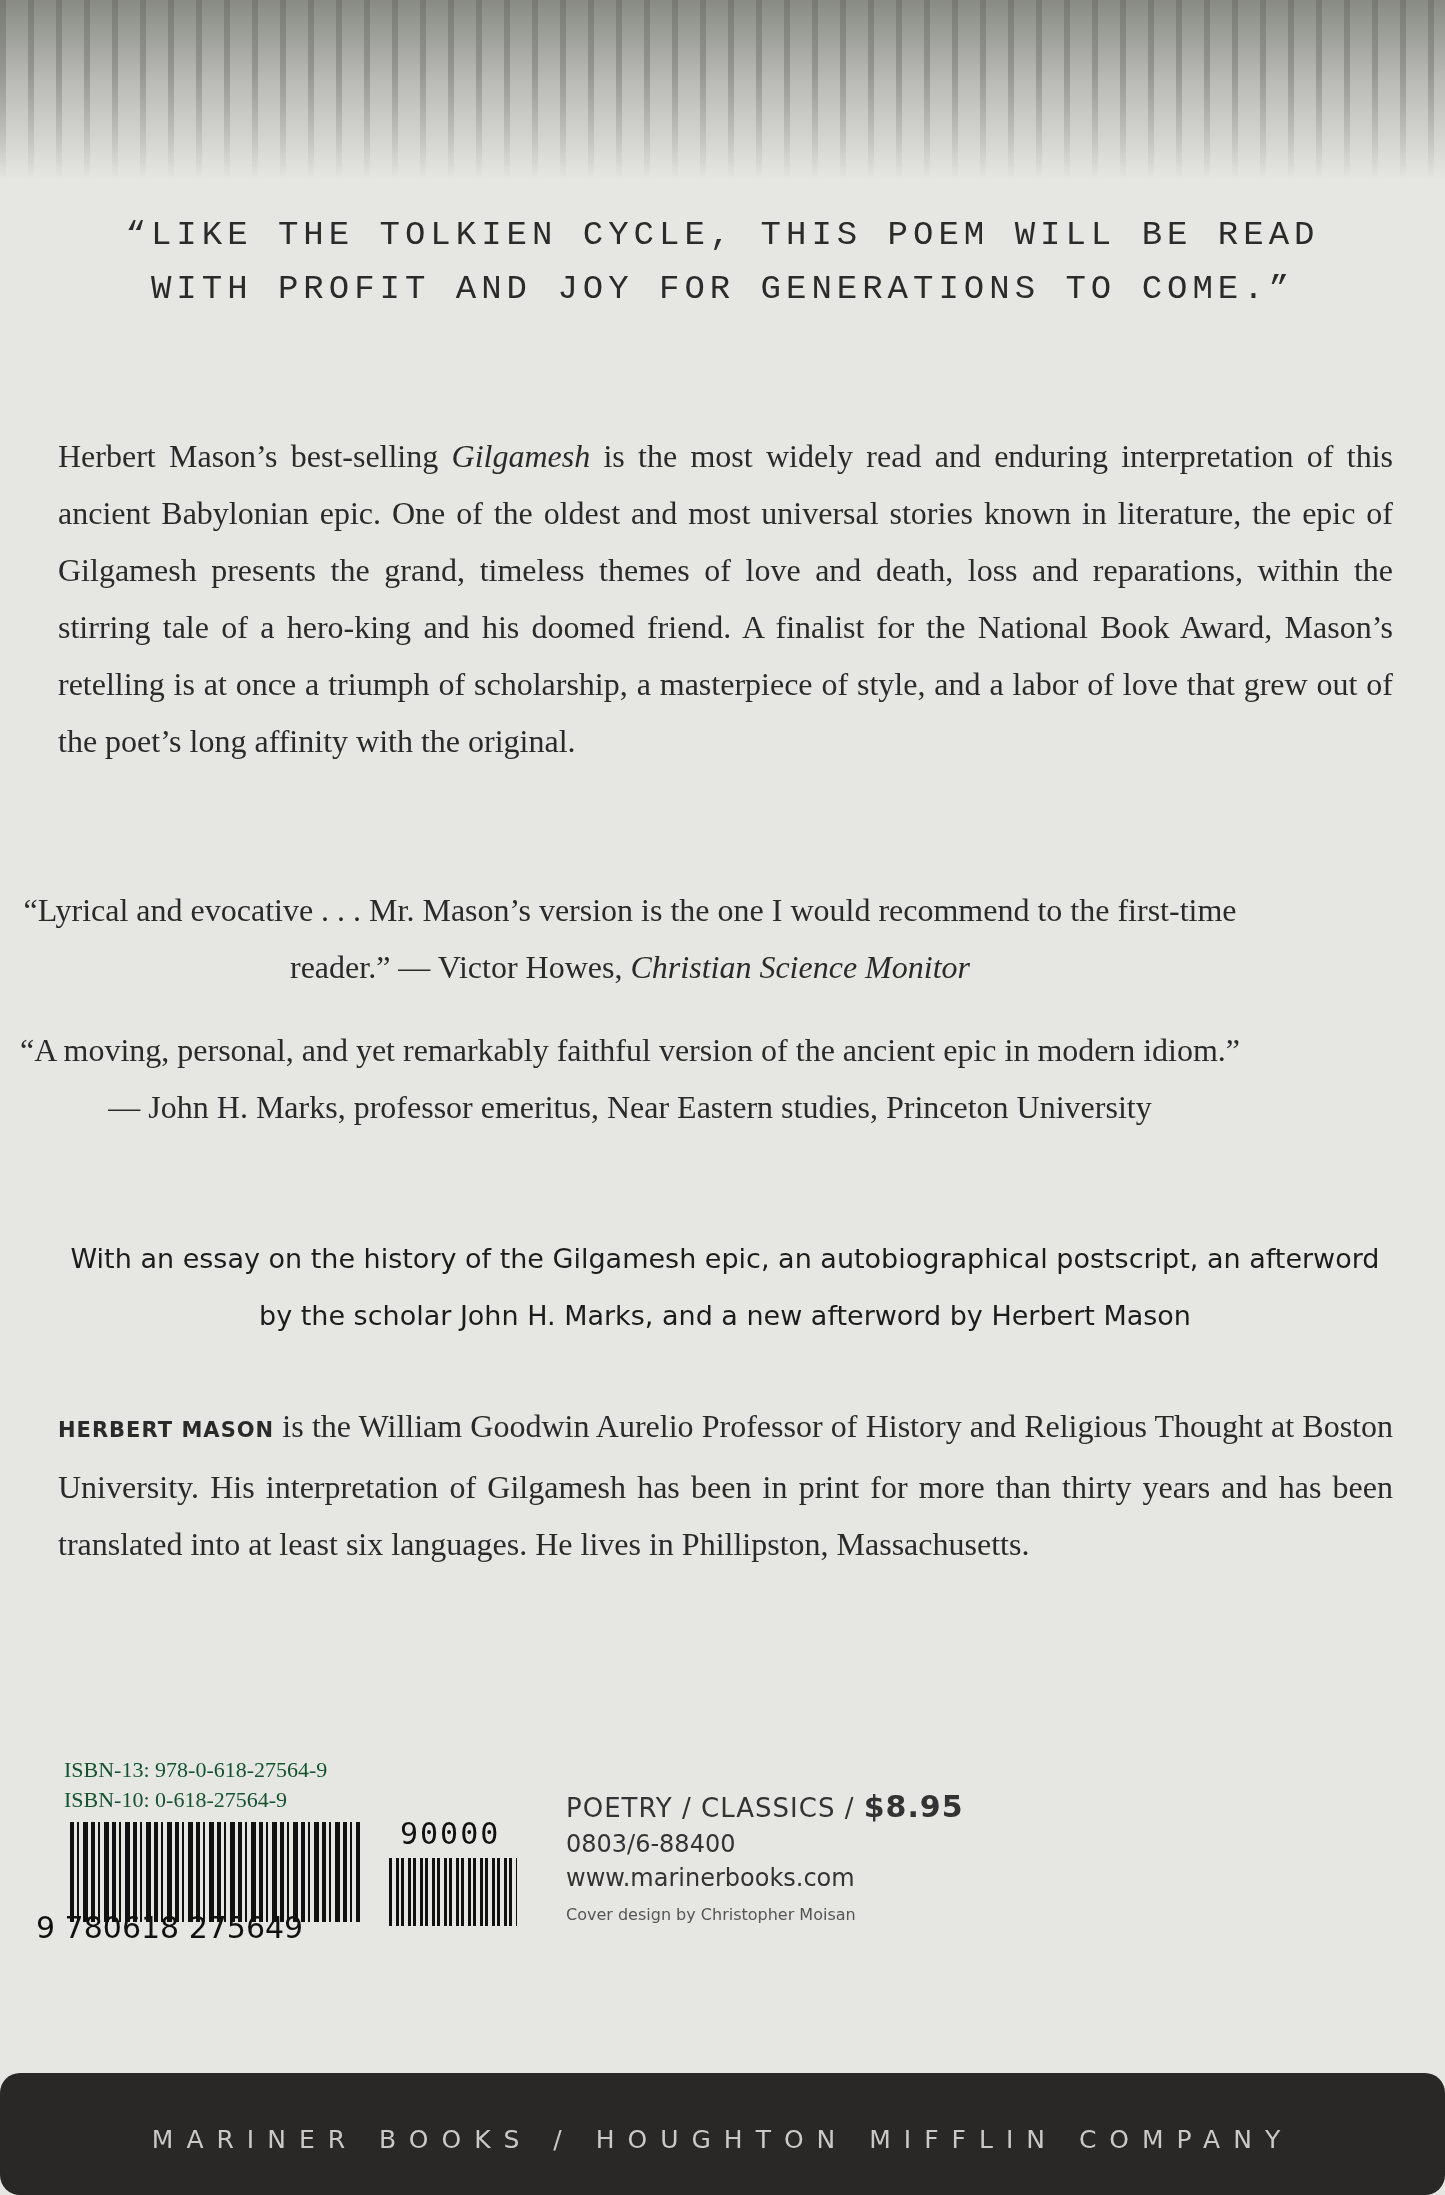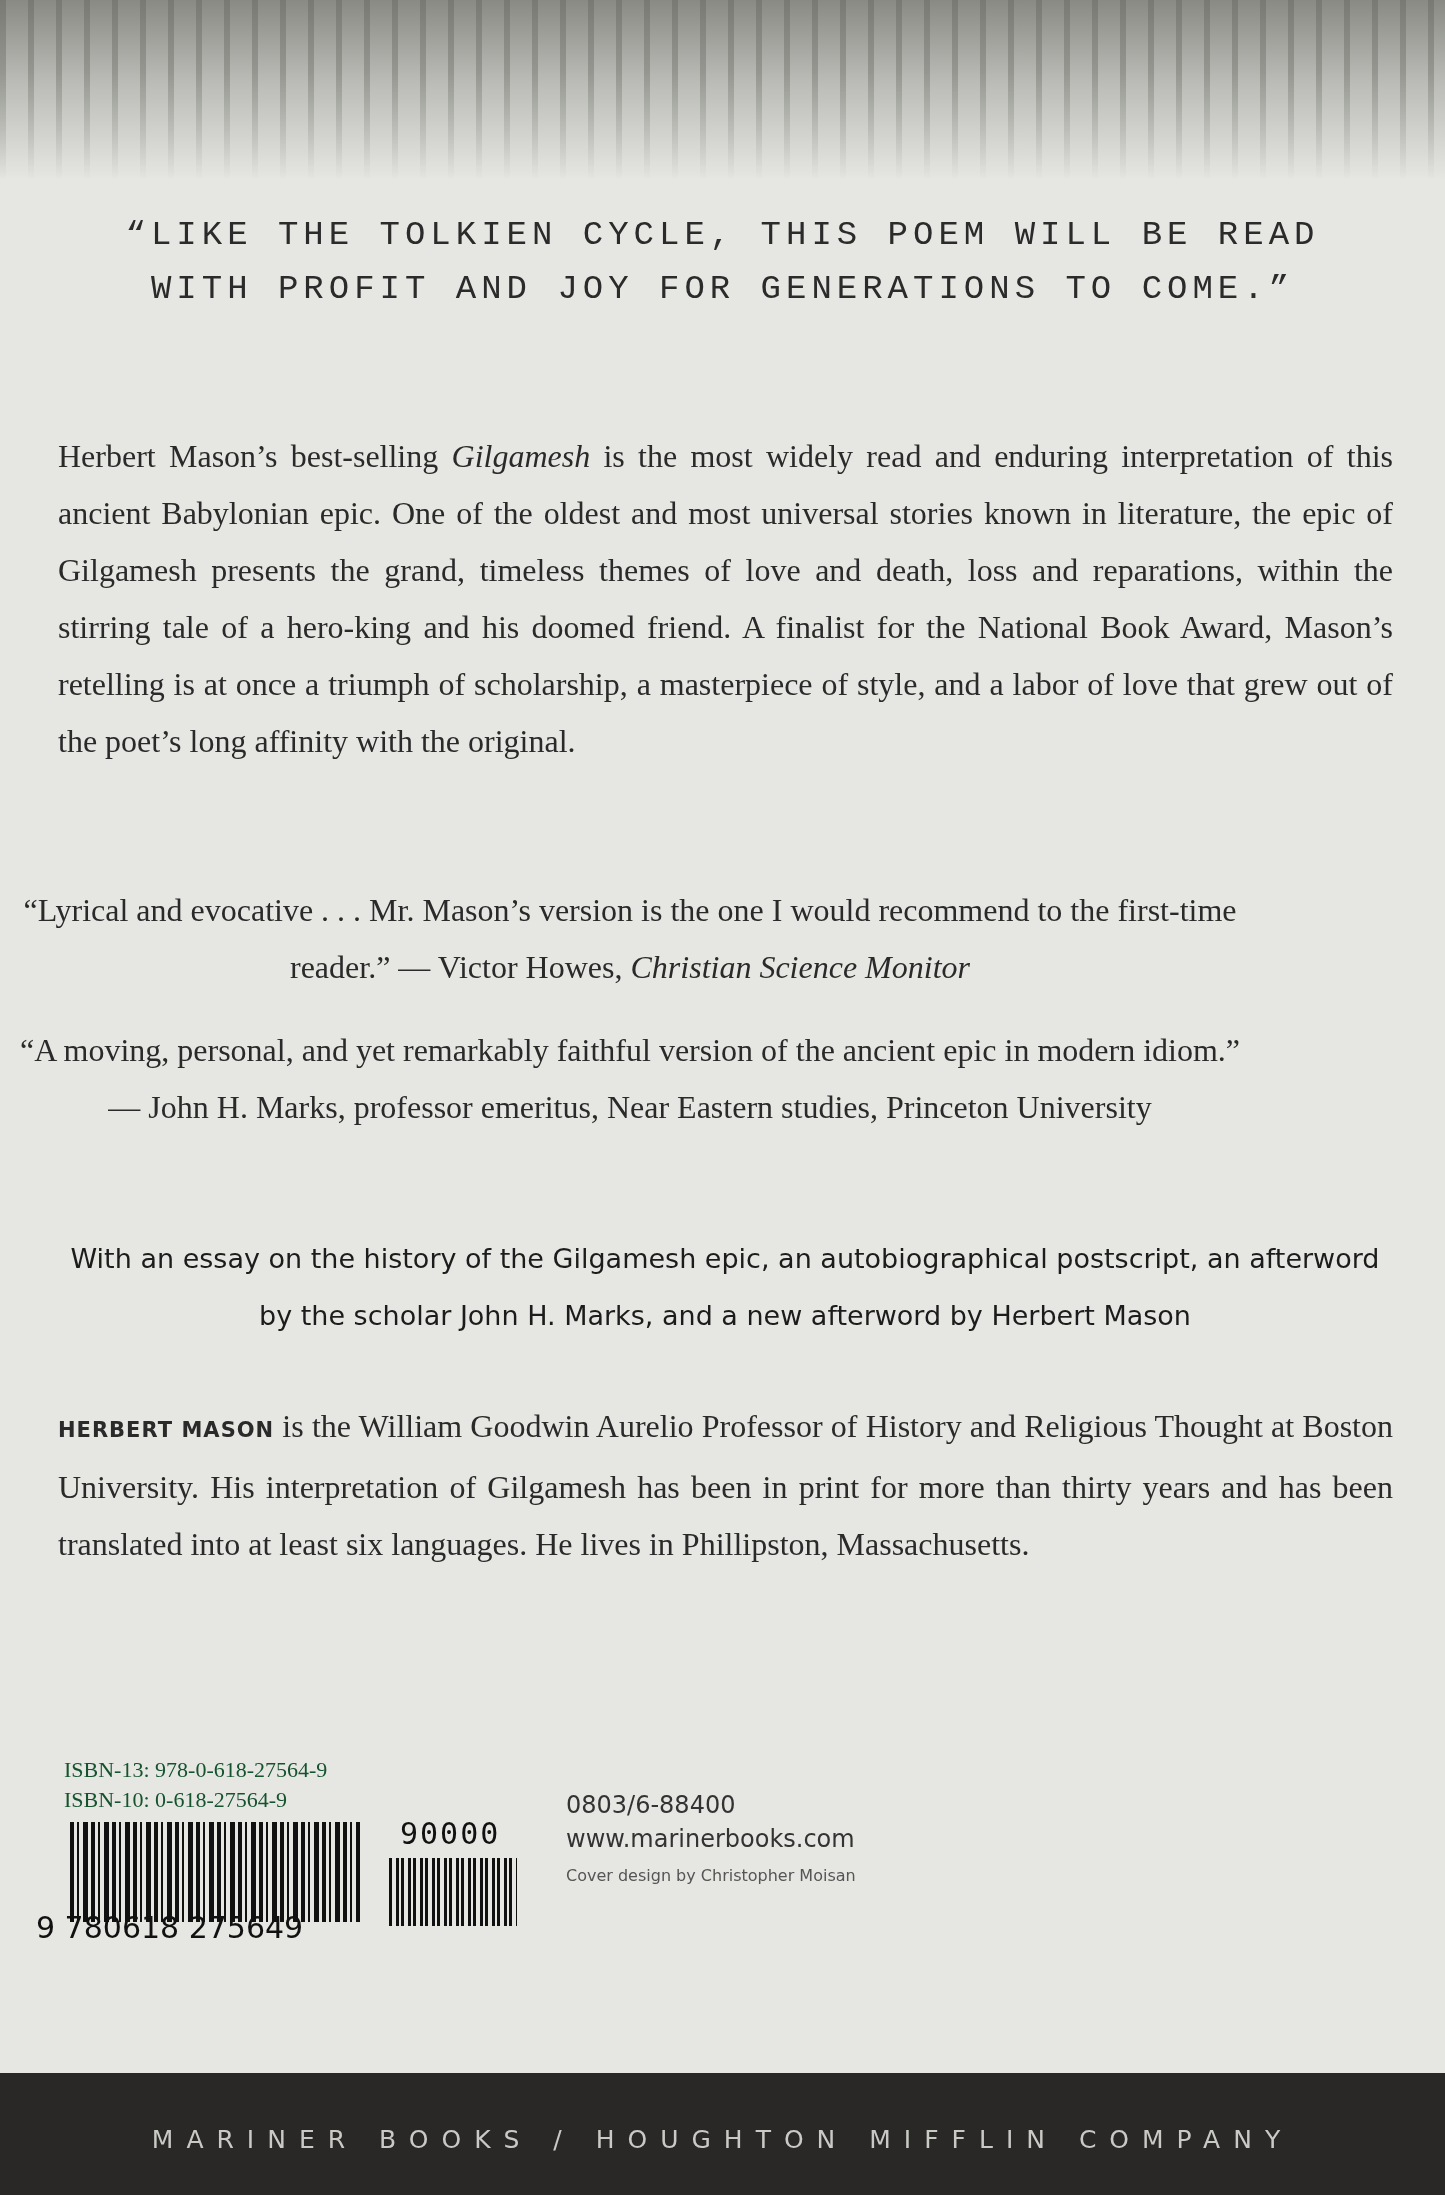--- a/index.html
+++ b/index.html
@@ -60,20 +60,21 @@
   .barnum { position: absolute; left: 0; top: 88px; font-family: "DejaVu Sans", sans-serif; font-size: 30px; color: #111; }
   .addon { position: absolute; left: 364px; top: -6px; font-family: "DejaVu Sans Mono", monospace; font-size: 30px; letter-spacing: 2px; color: #111; }
   .meta { position: absolute; left: 566px; top: 1788px; font-family: "DejaVu Sans", sans-serif; color: #333; }
   .meta .cat { font-size: 26px; letter-spacing: 1px; line-height: 38px; }
   .meta .price { font-weight: bold; font-size: 30px; }
   .meta .line { font-size: 24px; line-height: 34px; }
   .meta .credit { font-size: 16px; line-height: 40px; color: #555; }
   .footer {
     position: absolute; left: 0; top: 2073px; width: 1445px; height: 122px;
     background: #2a2826;
+    border-radius: 20px;
   }
   .footer .label {
     position: absolute; left: 0; right: 0; top: 52px; text-align: center;
     font-family: "DejaVu Sans", sans-serif; font-size: 25px; letter-spacing: 13px; color: #c9c9c6;
   }
 </style>
 </head>
 <body>
 
 <div class="top-art">
@@ -110,20 +111,23 @@
 </div>
 
 <div class="barcode">
   <div class="bars"></div>
   <div class="addon">90000</div>
   <div class="bars2"></div>
   <div class="barnum">9 780618 275649</div>
 </div>
 
 <div class="meta">
+  <div class="cat">
+    <span>POETRY / CLASSICS / </span><span class="price">$8.95</span>
+  </div>
   <div class="line">0803/6-88400</div>
   <div class="line">www.marinerbooks.com</div>
   <div class="credit">Cover design by Christopher Moisan</div>
 </div>
 
 <div class="footer">
   <div class="label">MARINER BOOKS / HOUGHTON MIFFLIN COMPANY</div>
 </div>
 
 </body></html>

